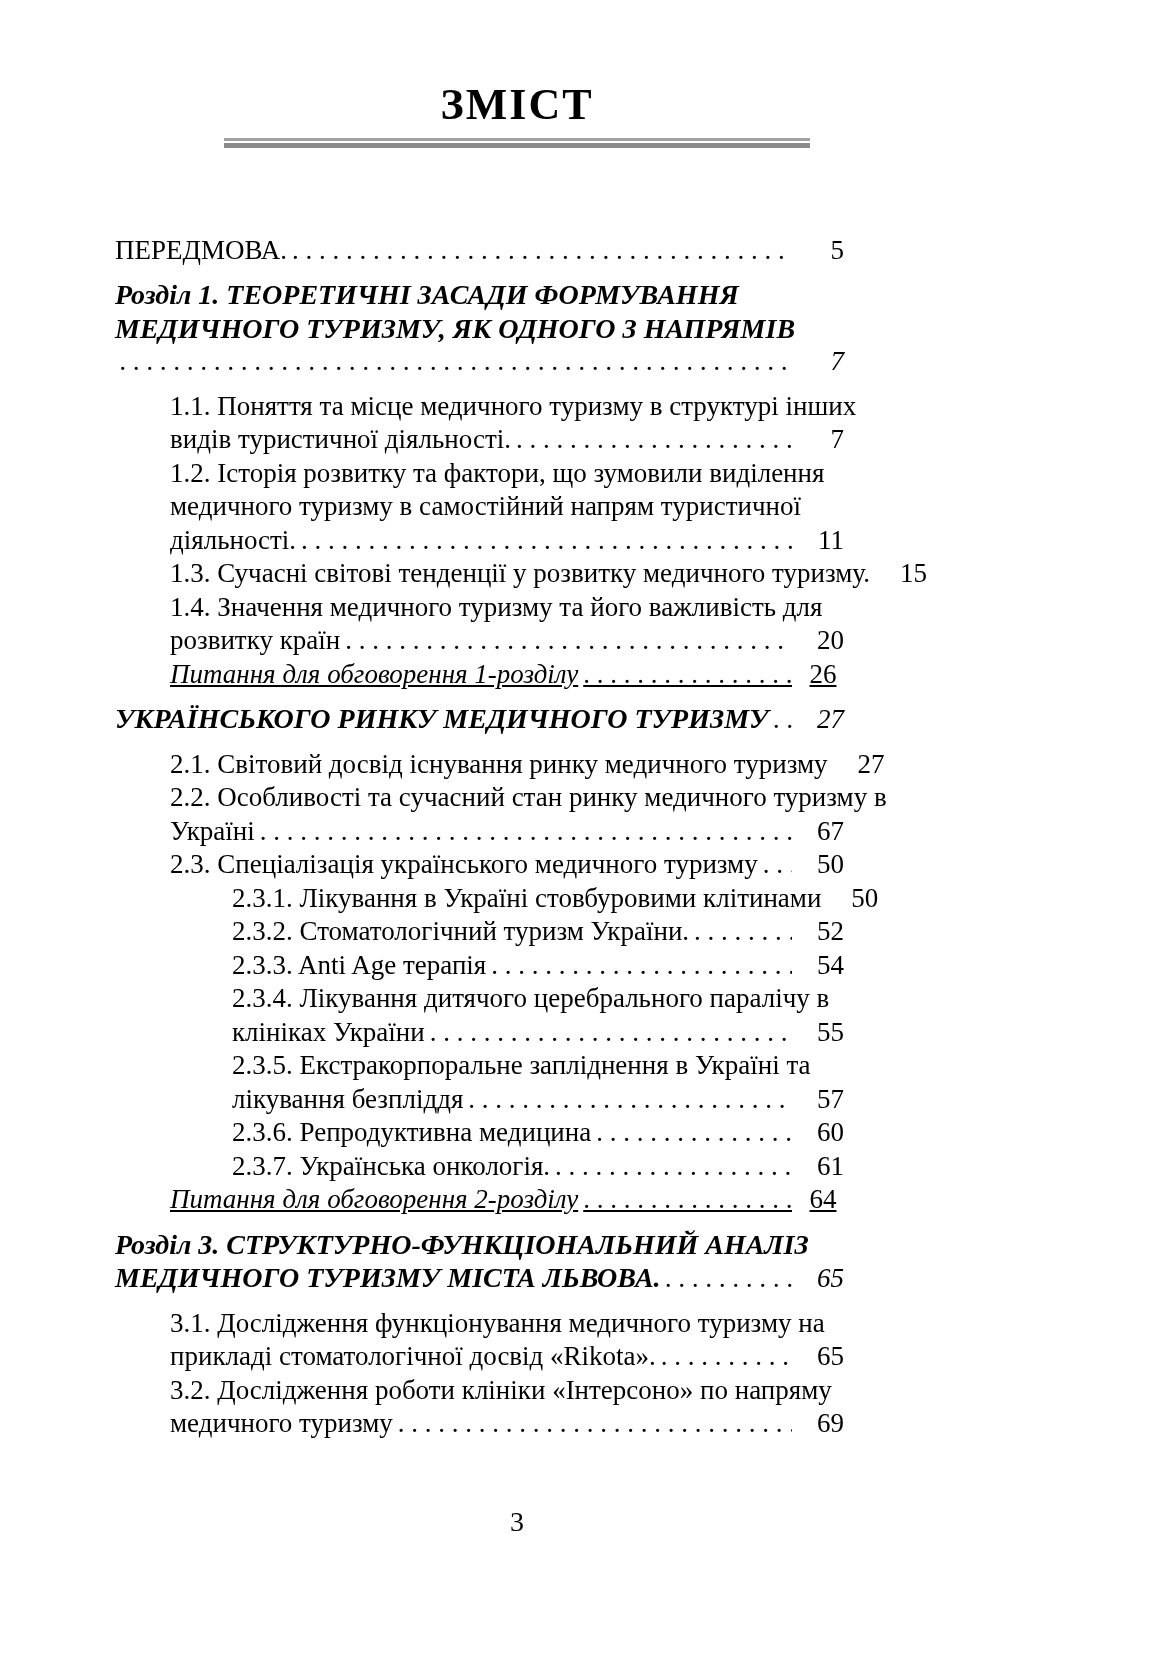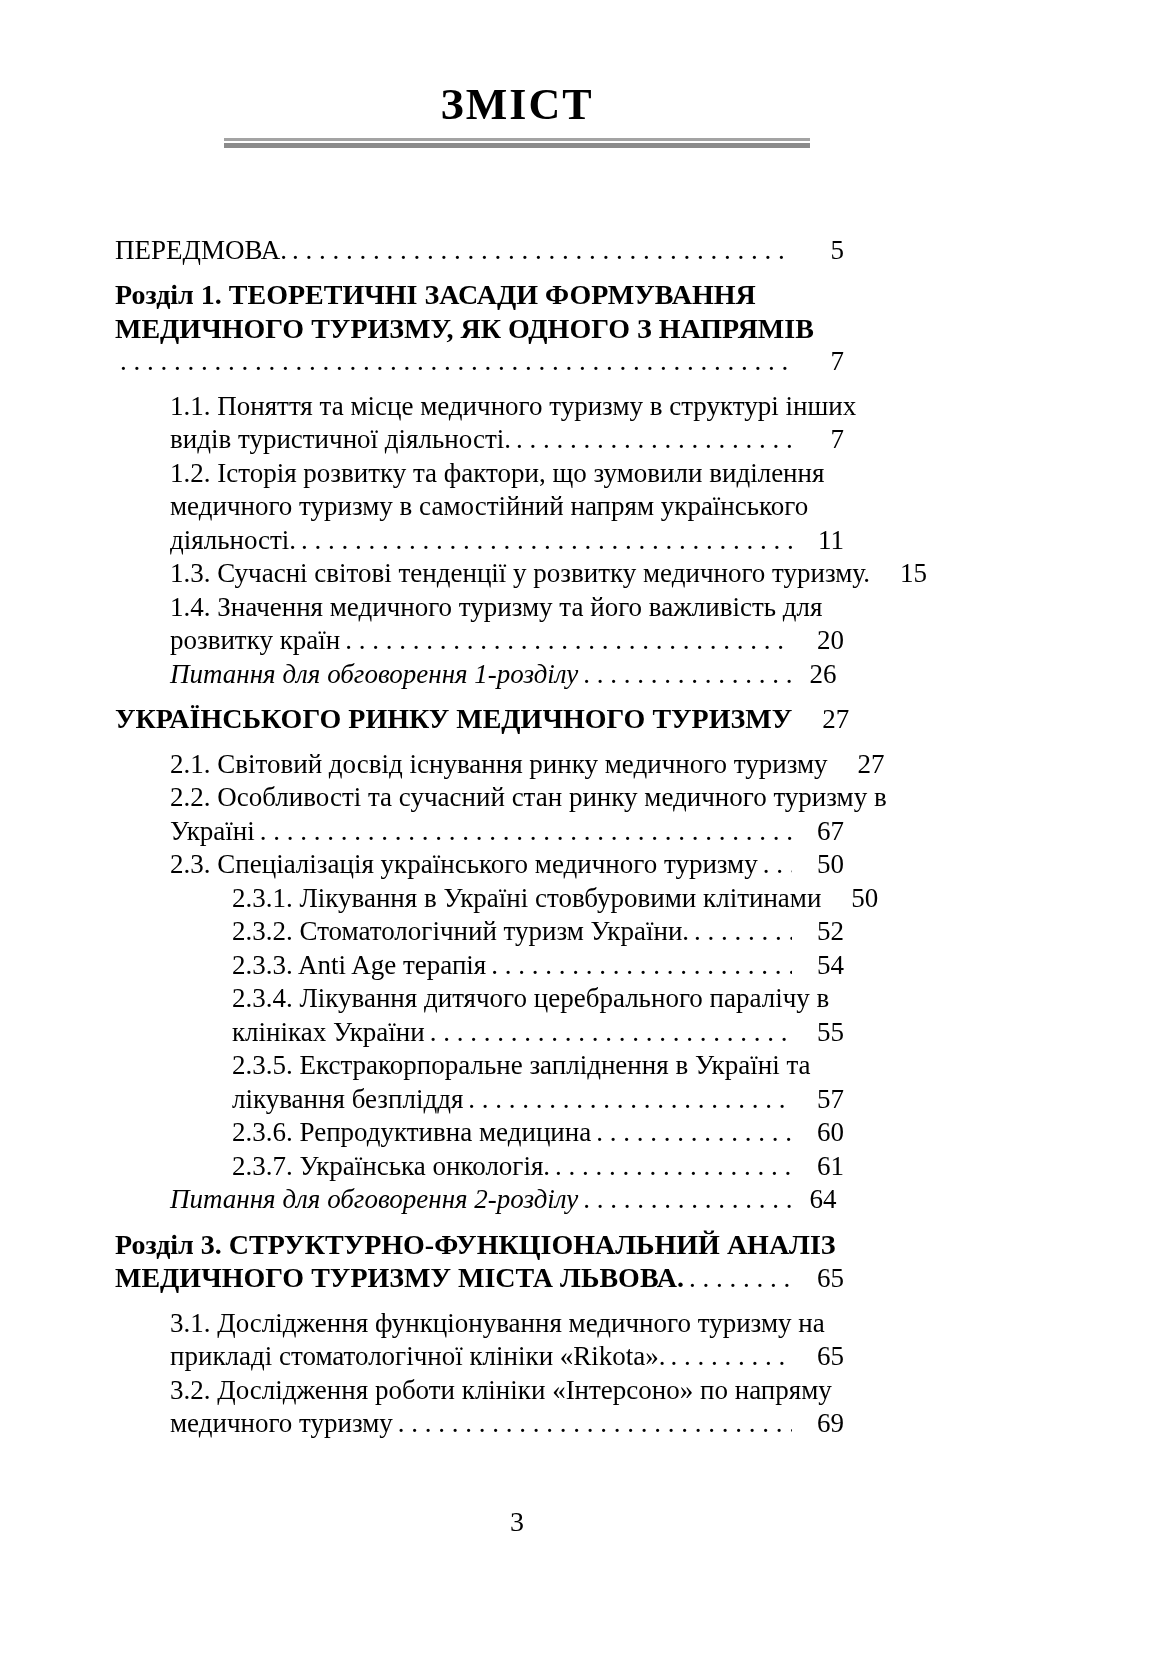--- a/index.html
+++ b/index.html
@@ -52,22 +52,23 @@
   }
   .entry { margin: 0; }
   .entry.level0 { padding-left: 0; }
   .entry.level1 { padding-left: 55px; }
   .entry.level2 { padding-left: 117px; }
   .entry.bold {
     font-weight: bold;
     font-size: 28px;
     margin-top: 11px;
     margin-bottom: 11px;
-  }
-  .entry.italic { font-style: italic; }
+    font-style: italic;
+  }
+  .entry.italic { font-style: italic; text-decoration: underline; }
   .entry.bold .toc-dots,
   .entry.bold .toc-page {
     font-weight: normal;
     font-size: 27px;
   }
   .entry.italic .toc-dots,
   .entry.italic .toc-page {
     font-style: normal;
     text-align: center;
   }
@@ -133,21 +134,21 @@
       <div class="entry level1 normal">
         <div class="toc-wrap"><span class="toc-text">1.1. Поняття та місце медичного туризму в структурі інших</span></div>
         <div class="toc-line">
           <span class="toc-text">видів туристичної діяльності.</span>
           <span class="toc-dots"></span>
           <span class="toc-page">7</span>
         </div>
       </div>
       <div class="entry level1 normal">
         <div class="toc-wrap"><span class="toc-text">1.2. Історія розвитку та фактори, що зумовили виділення</span></div>
-        <div class="toc-wrap"><span class="toc-text">медичного туризму в самостійний напрям українського</span></div>
+        <div class="toc-wrap"><span class="toc-text">медичного туризму в самостійний напрям туристичної</span></div>
         <div class="toc-line">
           <span class="toc-text">діяльності.</span>
           <span class="toc-dots"></span>
           <span class="toc-page">11</span>
         </div>
       </div>
       <div class="entry level1 normal">
         <div class="toc-line">
           <span class="toc-text">1.3. Сучасні світові тенденції у розвитку медичного туризму.</span>
           <span class="toc-dots"></span>
@@ -260,21 +261,21 @@
         <div class="toc-wrap"><span class="toc-text">Розділ 3. СТРУКТУРНО-ФУНКЦІОНАЛЬНИЙ АНАЛІЗ</span></div>
         <div class="toc-line">
           <span class="toc-text">МЕДИЧНОГО ТУРИЗМУ МІСТА ЛЬВОВА.</span>
           <span class="toc-dots"></span>
           <span class="toc-page">65</span>
         </div>
       </div>
       <div class="entry level1 normal">
         <div class="toc-wrap"><span class="toc-text">3.1. Дослідження функціонування медичного туризму на</span></div>
         <div class="toc-line">
-          <span class="toc-text">прикладі стоматологічної клініки «Rikota».</span>
+          <span class="toc-text">прикладі стоматологічної досвід «Rikota».</span>
           <span class="toc-dots"></span>
           <span class="toc-page">65</span>
         </div>
       </div>
       <div class="entry level1 normal">
         <div class="toc-wrap"><span class="toc-text">3.2. Дослідження роботи клініки «Інтерсоно» по напряму</span></div>
         <div class="toc-line">
           <span class="toc-text">медичного туризму</span>
           <span class="toc-dots"></span>
           <span class="toc-page">69</span>

